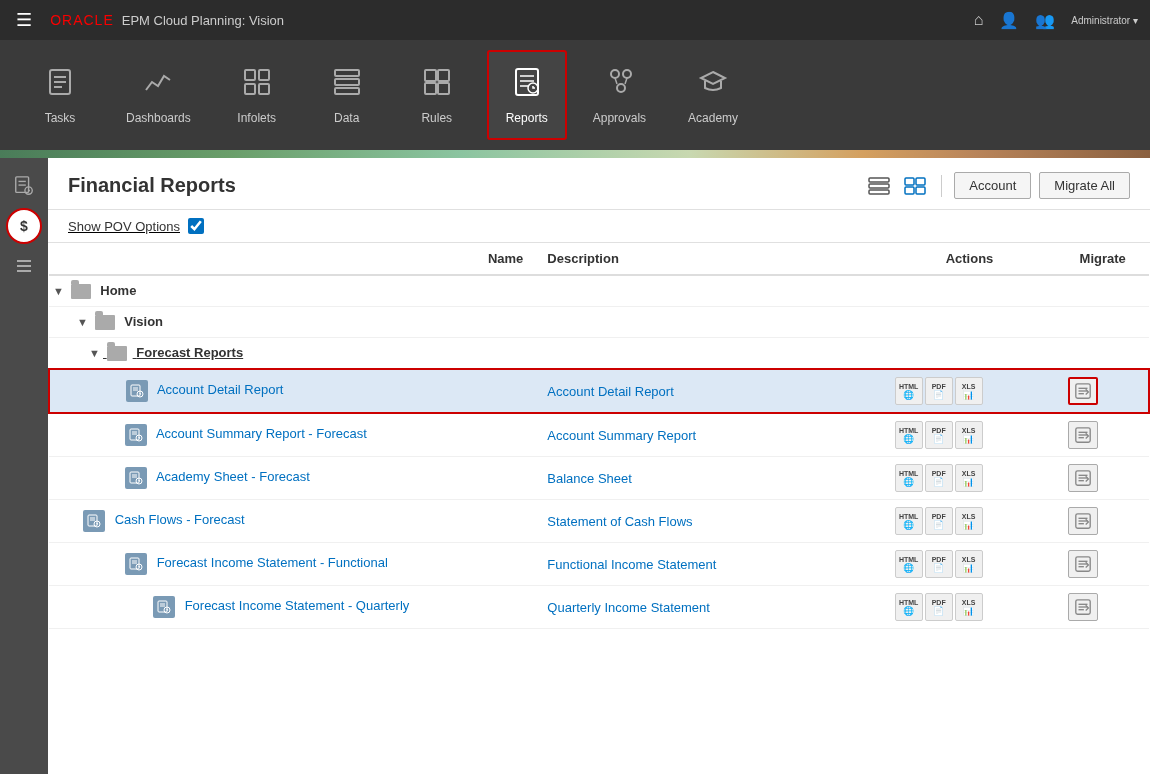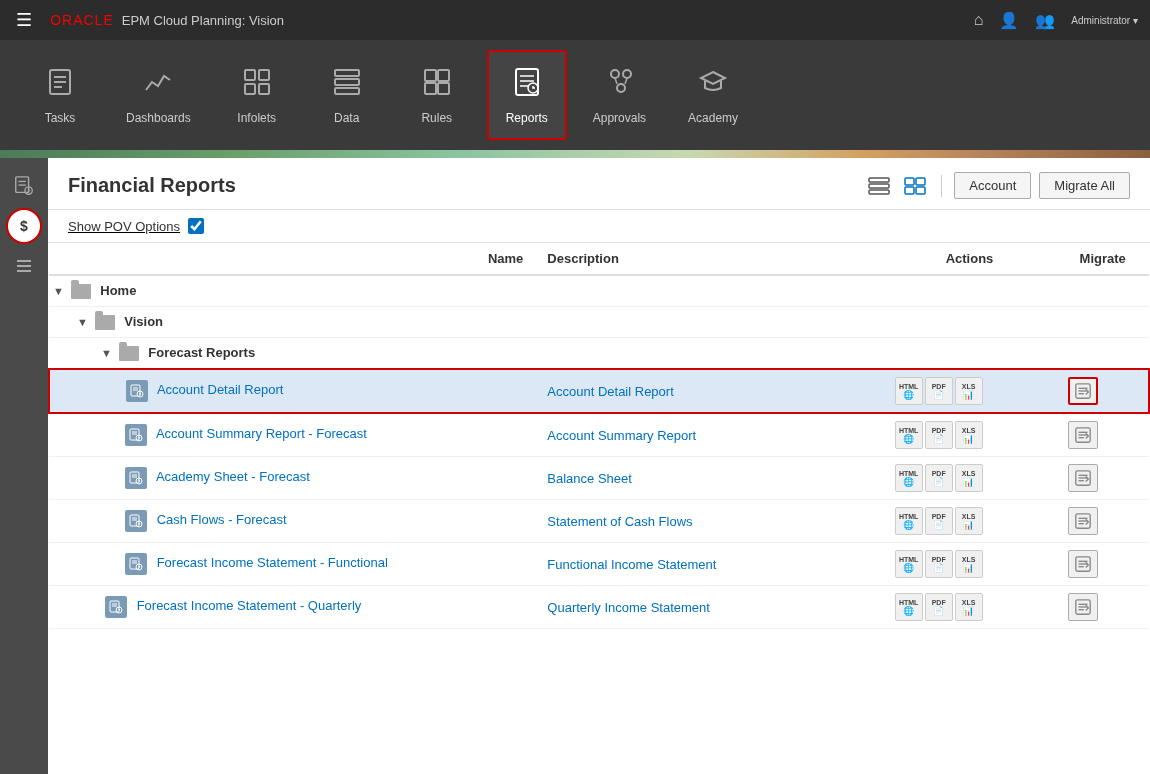--- a/index.html
+++ b/index.html
@@ -486,21 +486,21 @@
             <tr>
       <td colspan="4" style="padding-left:28px;">
         <span class="collapse-arrow">▼</span>
         <span style="display:inline-block; width:20px; height:15px; background:#aaa; border-radius:1px; margin-right:6px; vertical-align:middle; position:relative;">
           <span style="position:absolute;top:-4px;left:0;width:8px;height:4px;background:#aaa;border-radius:2px 2px 0 0;display:block;"></span>
         </span>
         <span style="font-weight:bold;">Vision</span>
       </td>
     </tr>
             <tr>
-      <td colspan="4" style="padding-left:52px;">
+      <td colspan="4" style="padding-left:40px;text-decoration:underline;">
         <span class="collapse-arrow">▼</span>
         <span style="display:inline-block; width:20px; height:15px; background:#aaa; border-radius:1px; margin-right:6px; vertical-align:middle; position:relative;">
           <span style="position:absolute;top:-4px;left:0;width:8px;height:4px;background:#aaa;border-radius:2px 2px 0 0;display:block;"></span>
         </span>
         <span style="font-weight:bold;">Forecast Reports</span>
       </td>
     </tr>
             <tr class="row-selected">
       <td style="padding-left:76px;">
         <span class="rpt-icon">
@@ -639,21 +639,21 @@
           <line x1="5" y1="7" x2="15" y2="7" stroke="#888" stroke-width="1.5"></line>
           <line x1="5" y1="10" x2="15" y2="10" stroke="#888" stroke-width="1.5"></line>
           <line x1="5" y1="13" x2="11" y2="13" stroke="#888" stroke-width="1.5"></line>
           <path d="M13 14 L16 11 L13 8" stroke="#888" stroke-width="1.5" fill="none"></path>
         </svg>
       </div>
 
       </td>
     </tr>
             <tr>
-      <td style="padding-left:76px;">
+      <td style="padding-left:34px;">
         <span class="rpt-icon">
           <svg width="14" height="14" viewBox="0 0 14 14" fill="none">
             <rect x="1" y="1" width="9" height="11" rx="1" stroke="white" stroke-width="1" fill="none"></rect>
             <line x1="3" y1="4" x2="8" y2="4" stroke="white" stroke-width="1"></line>
             <line x1="3" y1="6" x2="8" y2="6" stroke="white" stroke-width="1"></line>
             <circle cx="10" cy="10" r="3" fill="none" stroke="white" stroke-width="1"></circle>
             <path d="M10 9 L10 10 L11 10" stroke="white" stroke-width="1" fill="none"></path>
           </svg>
         </span>
         <span style="color:#0070c0; cursor:pointer;">Cash Flows - Forecast</span>
@@ -735,21 +735,21 @@
           <line x1="5" y1="7" x2="15" y2="7" stroke="#888" stroke-width="1.5"></line>
           <line x1="5" y1="10" x2="15" y2="10" stroke="#888" stroke-width="1.5"></line>
           <line x1="5" y1="13" x2="11" y2="13" stroke="#888" stroke-width="1.5"></line>
           <path d="M13 14 L16 11 L13 8" stroke="#888" stroke-width="1.5" fill="none"></path>
         </svg>
       </div>
 
       </td>
     </tr>
             <tr>
-      <td style="padding-left:56px;">
+      <td style="padding-left:104px;">
         <span class="rpt-icon">
           <svg width="14" height="14" viewBox="0 0 14 14" fill="none">
             <rect x="1" y="1" width="9" height="11" rx="1" stroke="white" stroke-width="1" fill="none"></rect>
             <line x1="3" y1="4" x2="8" y2="4" stroke="white" stroke-width="1"></line>
             <line x1="3" y1="6" x2="8" y2="6" stroke="white" stroke-width="1"></line>
             <circle cx="10" cy="10" r="3" fill="none" stroke="white" stroke-width="1"></circle>
             <path d="M10 9 L10 10 L11 10" stroke="white" stroke-width="1" fill="none"></path>
           </svg>
         </span>
         <span style="color:#0070c0; cursor:pointer;">Forecast Income Statement - Quarterly</span>

